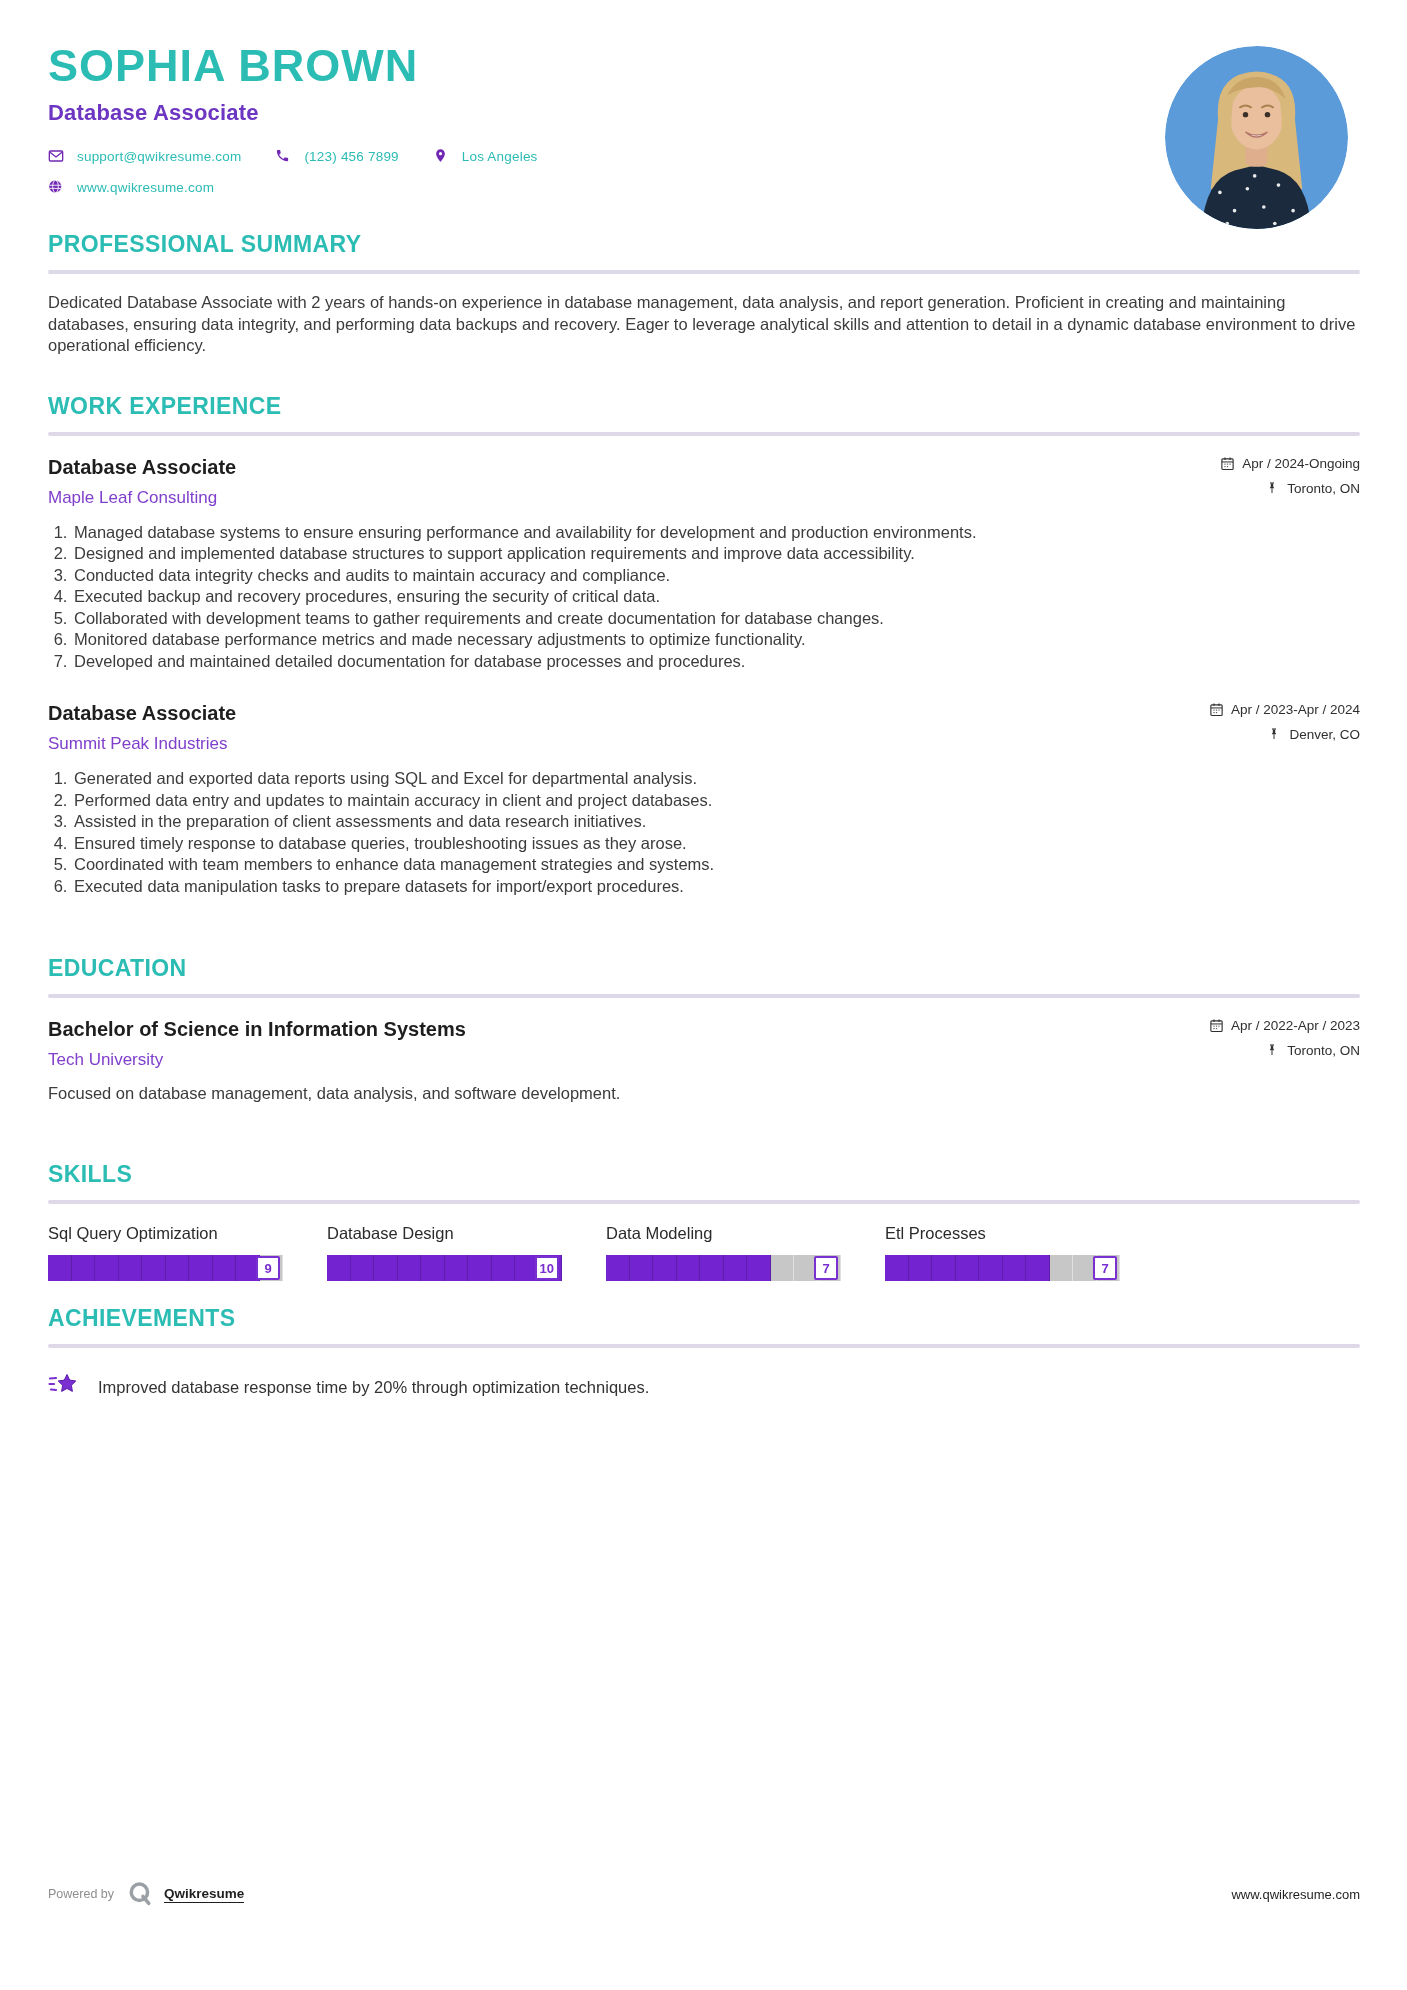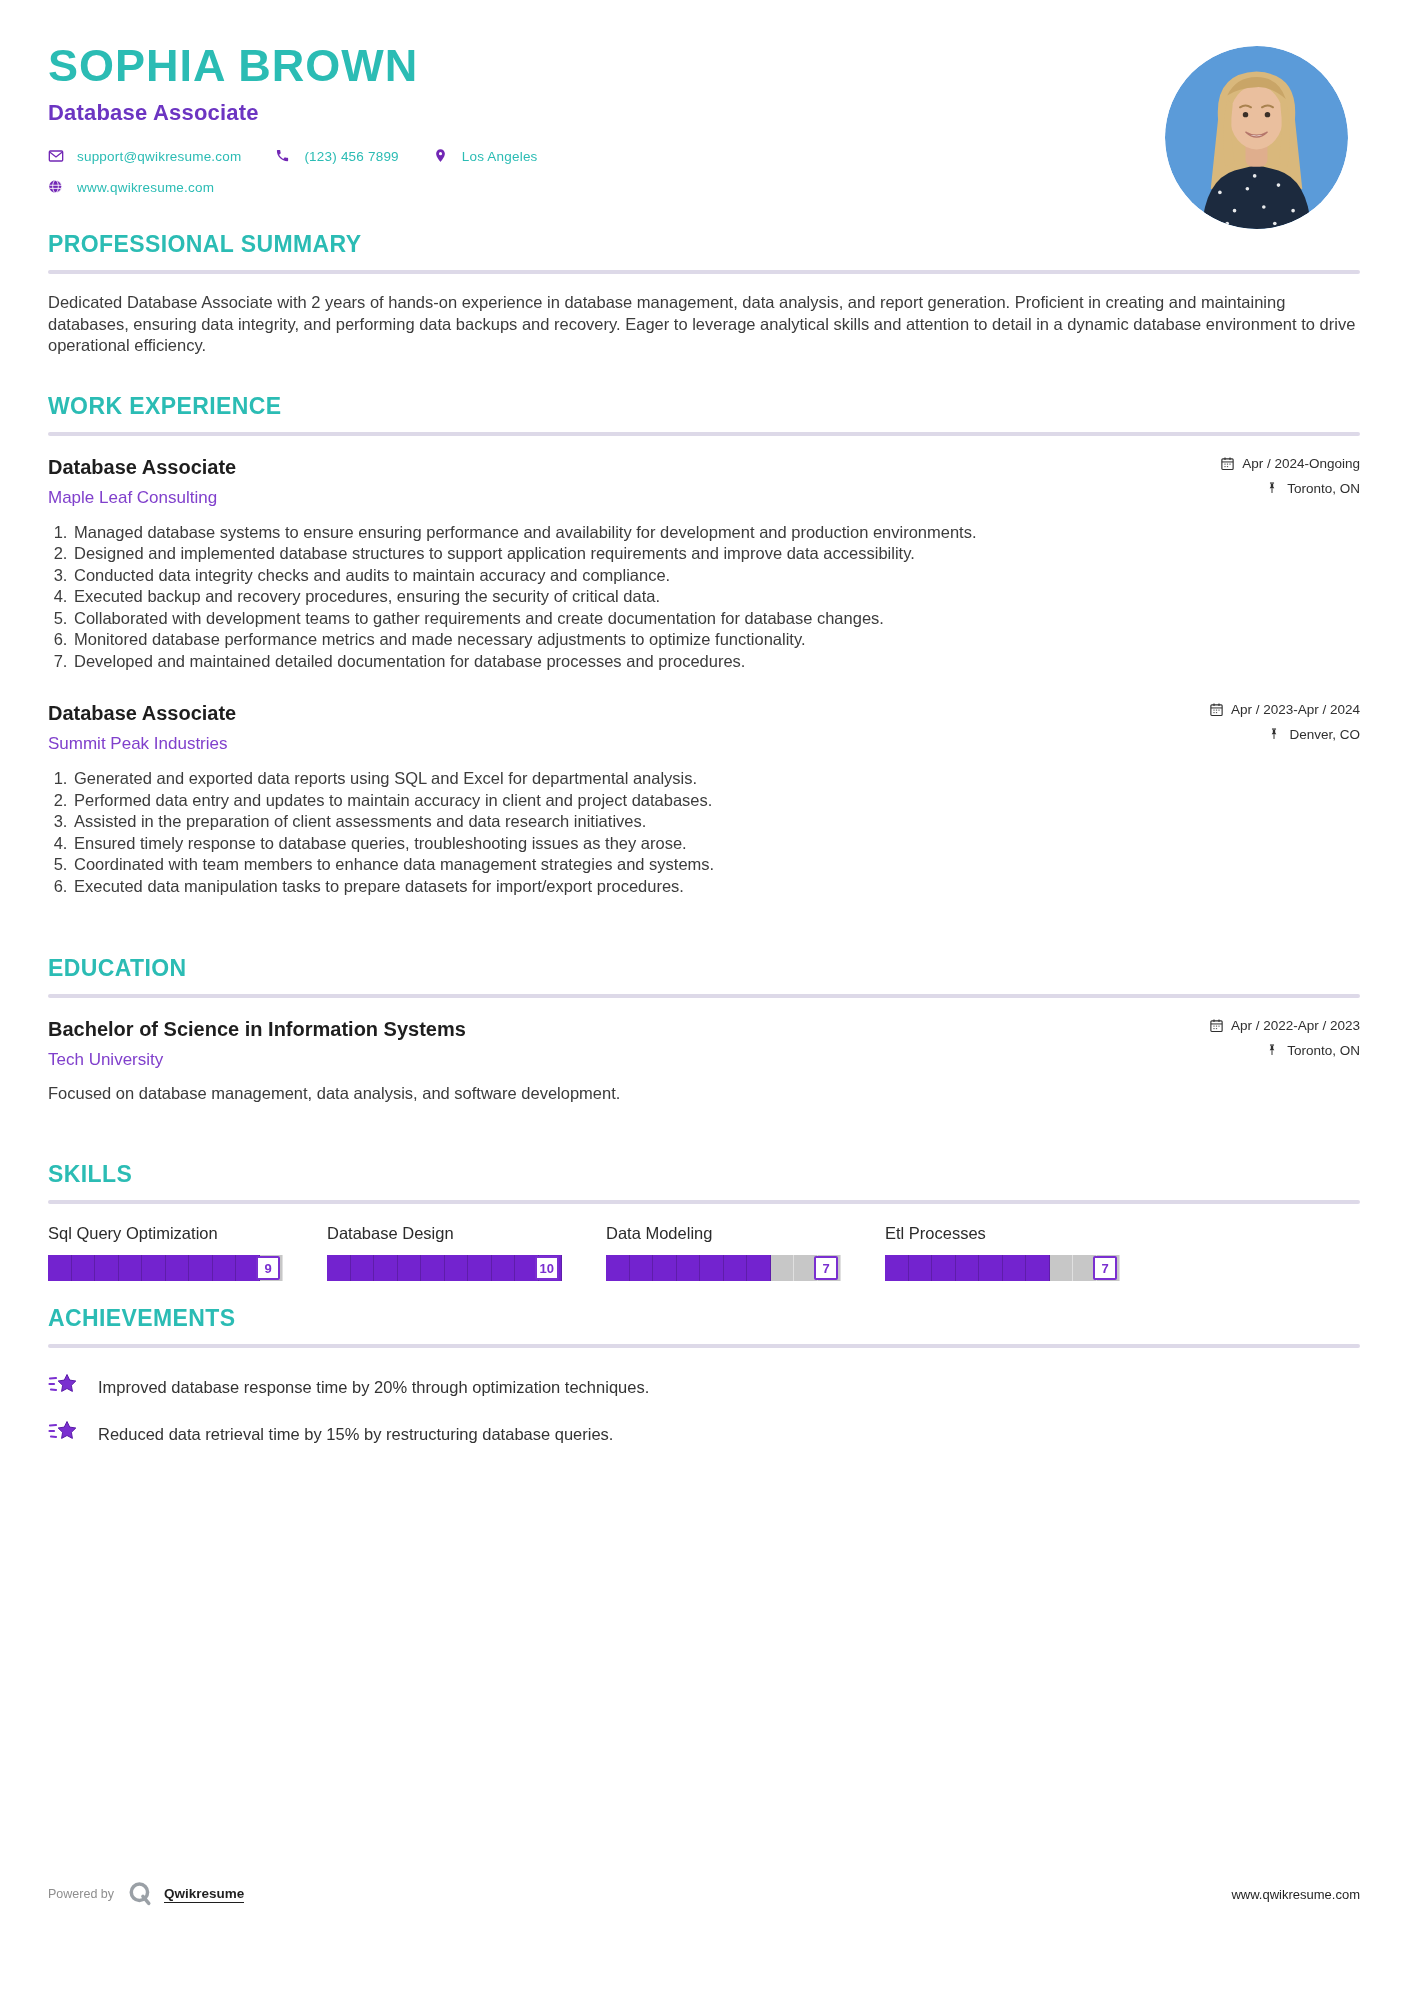--- a/index.html
+++ b/index.html
@@ -386,33 +386,20 @@
               <path d="M19 2.5l2.7 5.6 6.1.9-4.4 4.3 1 6.1-5.4-2.9-5.4 2.9 1-6.1-4.4-4.3 6.1-.9z" fill="#7a2fd0" stroke="#5a1ba8" stroke-width="1"></path>
               <g stroke="#7a2fd0" stroke-width="2.2" stroke-linecap="round">
                 <line x1="2" y1="6.5" x2="8" y2="6"></line>
                 <line x1="1.5" y1="12" x2="6" y2="12"></line>
                 <line x1="3" y1="17.5" x2="8" y2="18"></line>
               </g>
             </svg>
         </span>
         <span class="ach-text">Improved database response time by 20% through optimization techniques.</span>
       </div>
-      <div class="ach-item">
-        <span class="aicon">
-          <svg viewBox="0 0 30 26" width="30" height="26">
-              <path d="M19 2.5l2.7 5.6 6.1.9-4.4 4.3 1 6.1-5.4-2.9-5.4 2.9 1-6.1-4.4-4.3 6.1-.9z" fill="#7a2fd0" stroke="#5a1ba8" stroke-width="1"></path>
-              <g stroke="#7a2fd0" stroke-width="2.2" stroke-linecap="round">
-                <line x1="2" y1="6.5" x2="8" y2="6"></line>
-                <line x1="1.5" y1="12" x2="6" y2="12"></line>
-                <line x1="3" y1="17.5" x2="8" y2="18"></line>
-              </g>
-            </svg>
-        </span>
-        <span class="ach-text">Reduced data retrieval time by 15% by restructuring database queries.</span>
-      </div>
     </div>
   </div>
 
 </div>
 
 <div class="footer">
   <div class="footer-left">
     <span class="powered-by">Powered by</span>
     <span class="qlogo">
       <svg viewBox="0 0 24 24" width="28" height="28">

